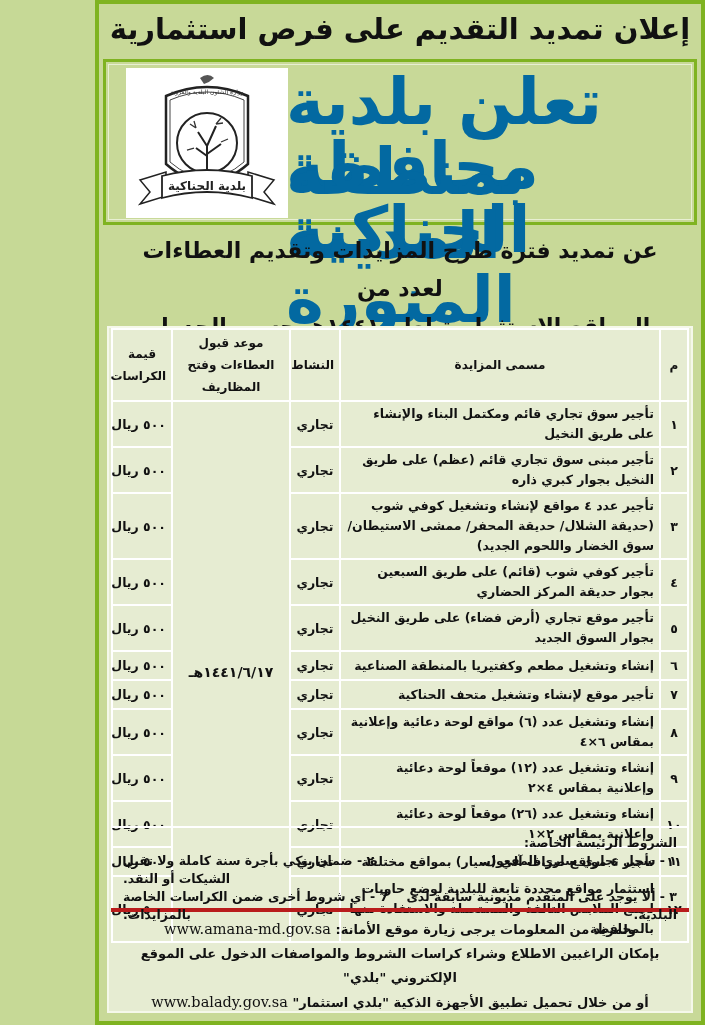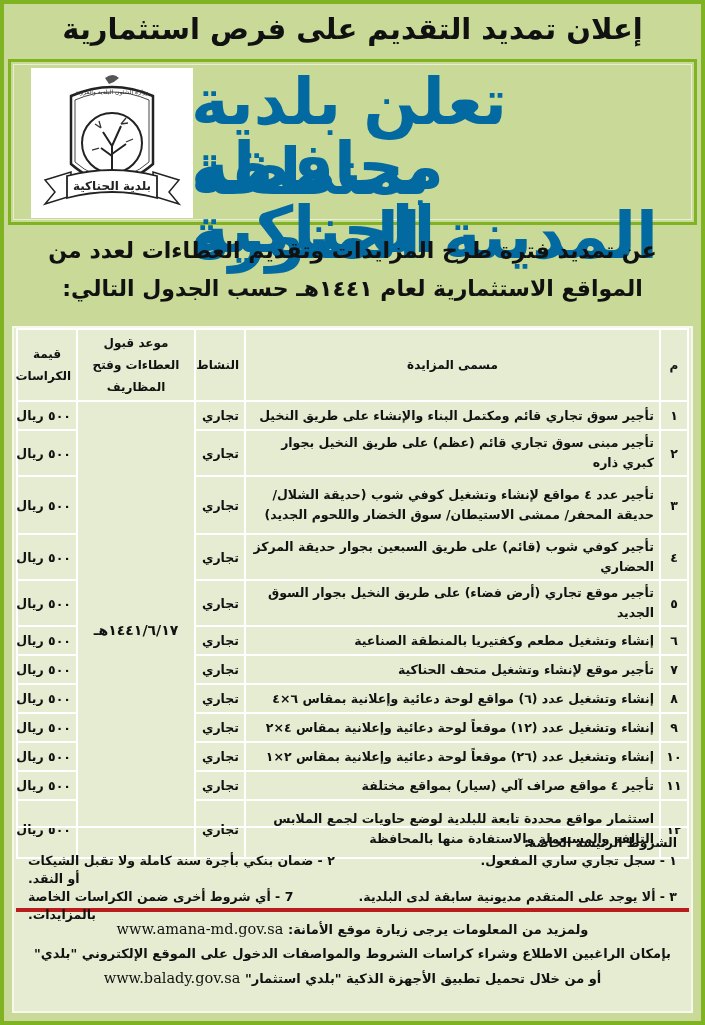--- a/index.html
+++ b/index.html
@@ -4,21 +4,21 @@
   <style>
     * { box-sizing: border-box; margin: 0; padding: 0; }
     html, body {
       width: 705px; height: 1025px; overflow: hidden;
       background: #c6d996;
       font-family: "DejaVu Sans", sans-serif;
       color: #111;
     }
     .page {
       position: relative;
-      width: 705px; height: 1025px;
+      width: 610px; height: 1025px;
       border: 4px solid #7fb321;
       background: #c8d998;
     }
     .top-title {
       position: absolute; left: 0; right: 0; top: 2px; height: 52px;
       text-align: center;
       font-size: 29px; font-weight: bold;
       line-height: 46px;
       letter-spacing: 0px;
     }
@@ -69,21 +69,21 @@
       font-weight: bold;
       padding: 2px 5px;
       vertical-align: middle;
     }
     table.grid th {
       height: 60px; text-align: center; line-height: 22px;
       font-size: 12px;
     }
     table.grid td.num { text-align: center; width: 28px; }
     table.grid td.name { text-align: right; line-height: 20px; }
-    table.grid td.act { text-align: right; }
+    table.grid td.act { text-align: center; }
     table.grid td.date { text-align: center; font-size: 14px; }
     table.grid td.price { white-space: nowrap; border-radius: 6px; }
     tr.h1 td { height: 29px; }
     tr.h2 td { height: 58px; }
 
     .conditions {
       position: absolute; left: 2px; right: 2px; top: 498px; height: 86px;
       border-top: 2px solid #ffffff;
       border-bottom: 4px solid #b91c1c;
       padding: 6px 12px 0 12px;

